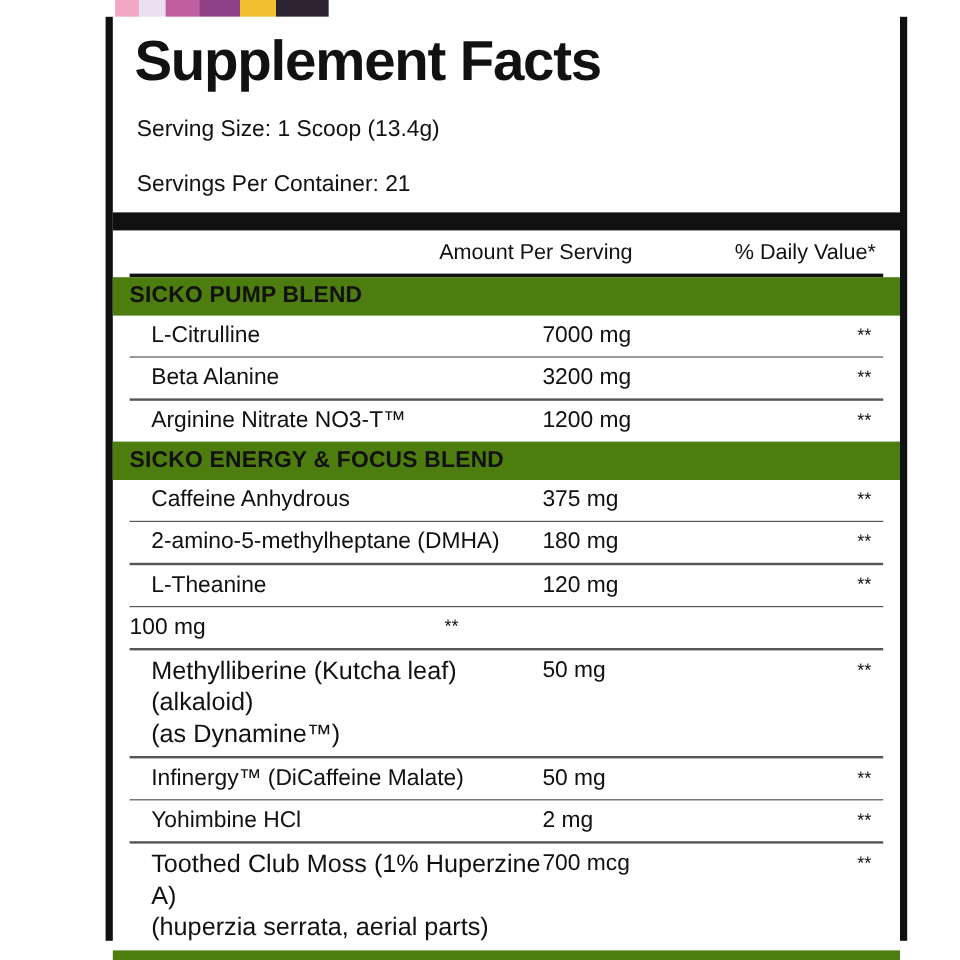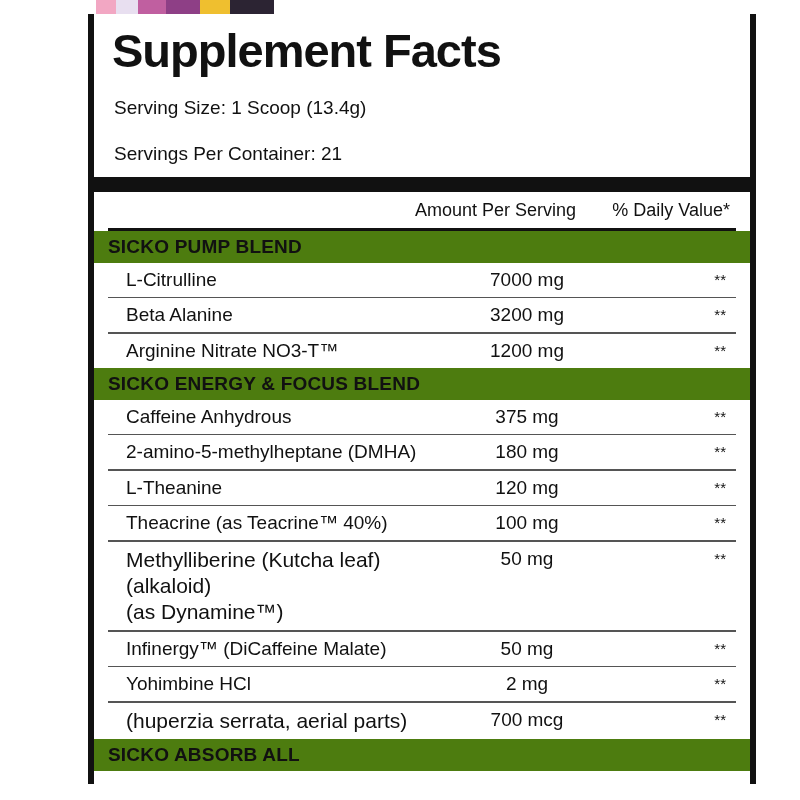--- a/index.html
+++ b/index.html
@@ -84,21 +84,21 @@
   .cols-head {
     display: flex;
     justify-content: flex-end;
     font-size: 18px;
     color: #111111;
     padding: 8px 0 7px 0;
     box-sizing: border-box;
   }
   .col-amount {
     width: 210px;
-    text-align: right;
+    text-align: left;
     padding-right: 4px;
   }
   .col-dv {
     width: 150px;
     text-align: right;
     padding-right: 6px;
   }
   .blend-header {
     background: #4d7c0f;
     color: #111111;
@@ -116,21 +116,21 @@
     padding: 5px 0 5px 0;
     box-sizing: border-box;
   }
   .r-name {
     flex: 1;
     padding-left: 18px;
     line-height: 1.25;
   }
   .r-amt {
     width: 150px;
-    text-align: center;
+    text-align: left;
     padding-right: 4px;
     line-height: 1.25;
   }
   .r-dv {
     width: 120px;
     text-align: right;
     padding-right: 10px;
     font-size: 15px;
     line-height: 1.6;
   }
@@ -211,21 +211,20 @@
         <div class="r-dv">**</div>
       </div>
       <div class="hair-rule"></div>
       <div class="row">
         <div class="r-name">L-Theanine</div>
         <div class="r-amt">120 mg</div>
         <div class="r-dv">**</div>
       </div>
       <div class="hair-rule"></div>
       <div class="row">
-        <div class="r-name">Theacrine (as Teacrine™ 40%)</div>
         <div class="r-amt">100 mg</div>
         <div class="r-dv">**</div>
       </div>
       <div class="hair-rule"></div>
       <div class="row">
         <div class="r-name">
           <span class="sub-line">Methylliberine (Kutcha leaf)(alkaloid)</span>
           <span class="sub-line">(as Dynamine™)</span>
         </div>
         <div class="r-amt">50 mg</div>
@@ -239,20 +238,21 @@
       </div>
       <div class="hair-rule"></div>
       <div class="row">
         <div class="r-name">Yohimbine HCl</div>
         <div class="r-amt">2 mg</div>
         <div class="r-dv">**</div>
       </div>
       <div class="hair-rule"></div>
       <div class="row">
         <div class="r-name">
+          <span class="sub-line">Toothed Club Moss (1% Huperzine A)</span>
           <span class="sub-line">(huperzia serrata, aerial parts)</span>
         </div>
         <div class="r-amt">700 mcg</div>
         <div class="r-dv">**</div>
       </div>
     </div>
 
     <div class="blend-header">SICKO ABSORB ALL</div>
     <div class="inner">
       <div class="row">

